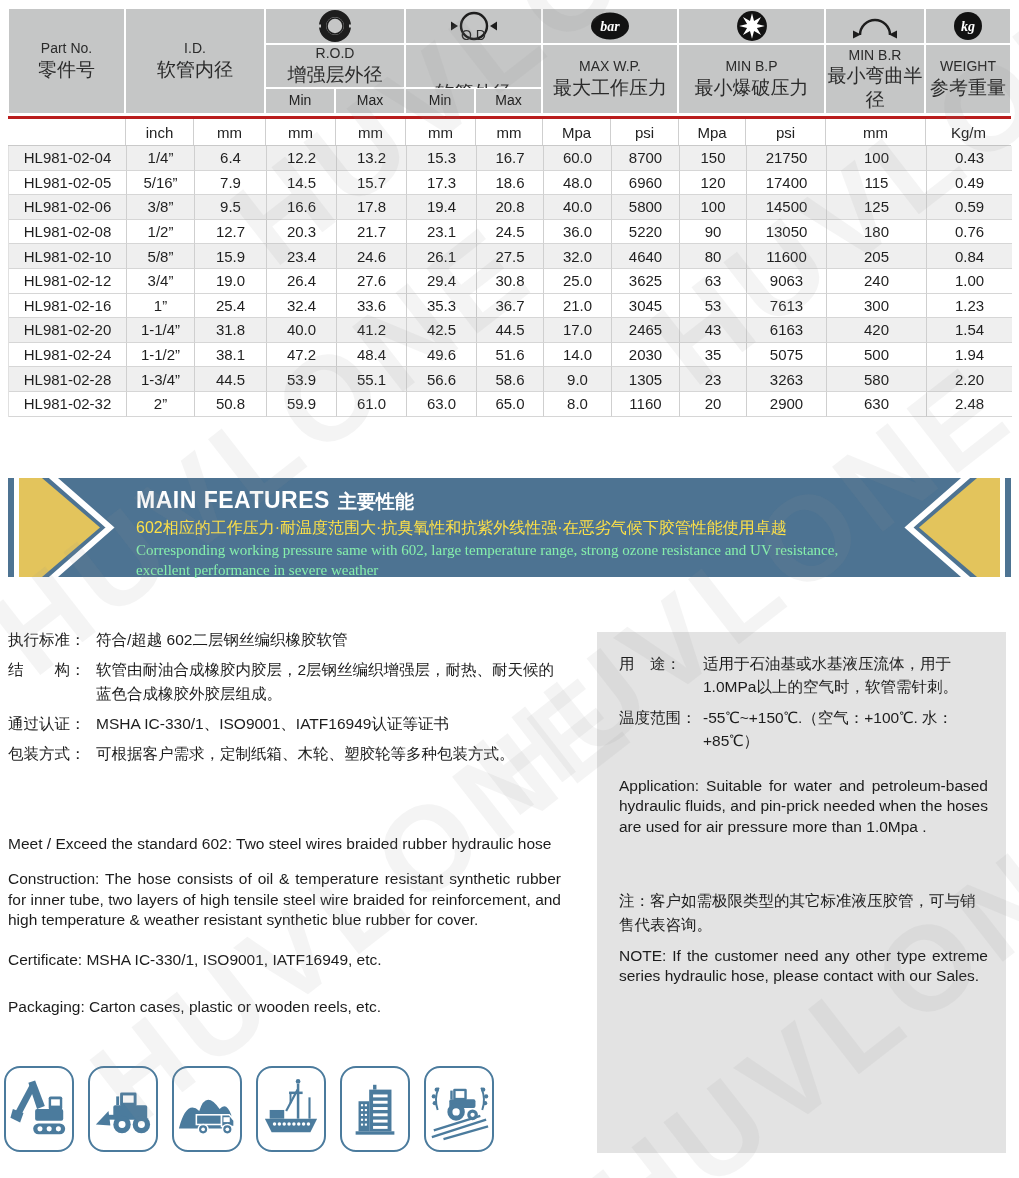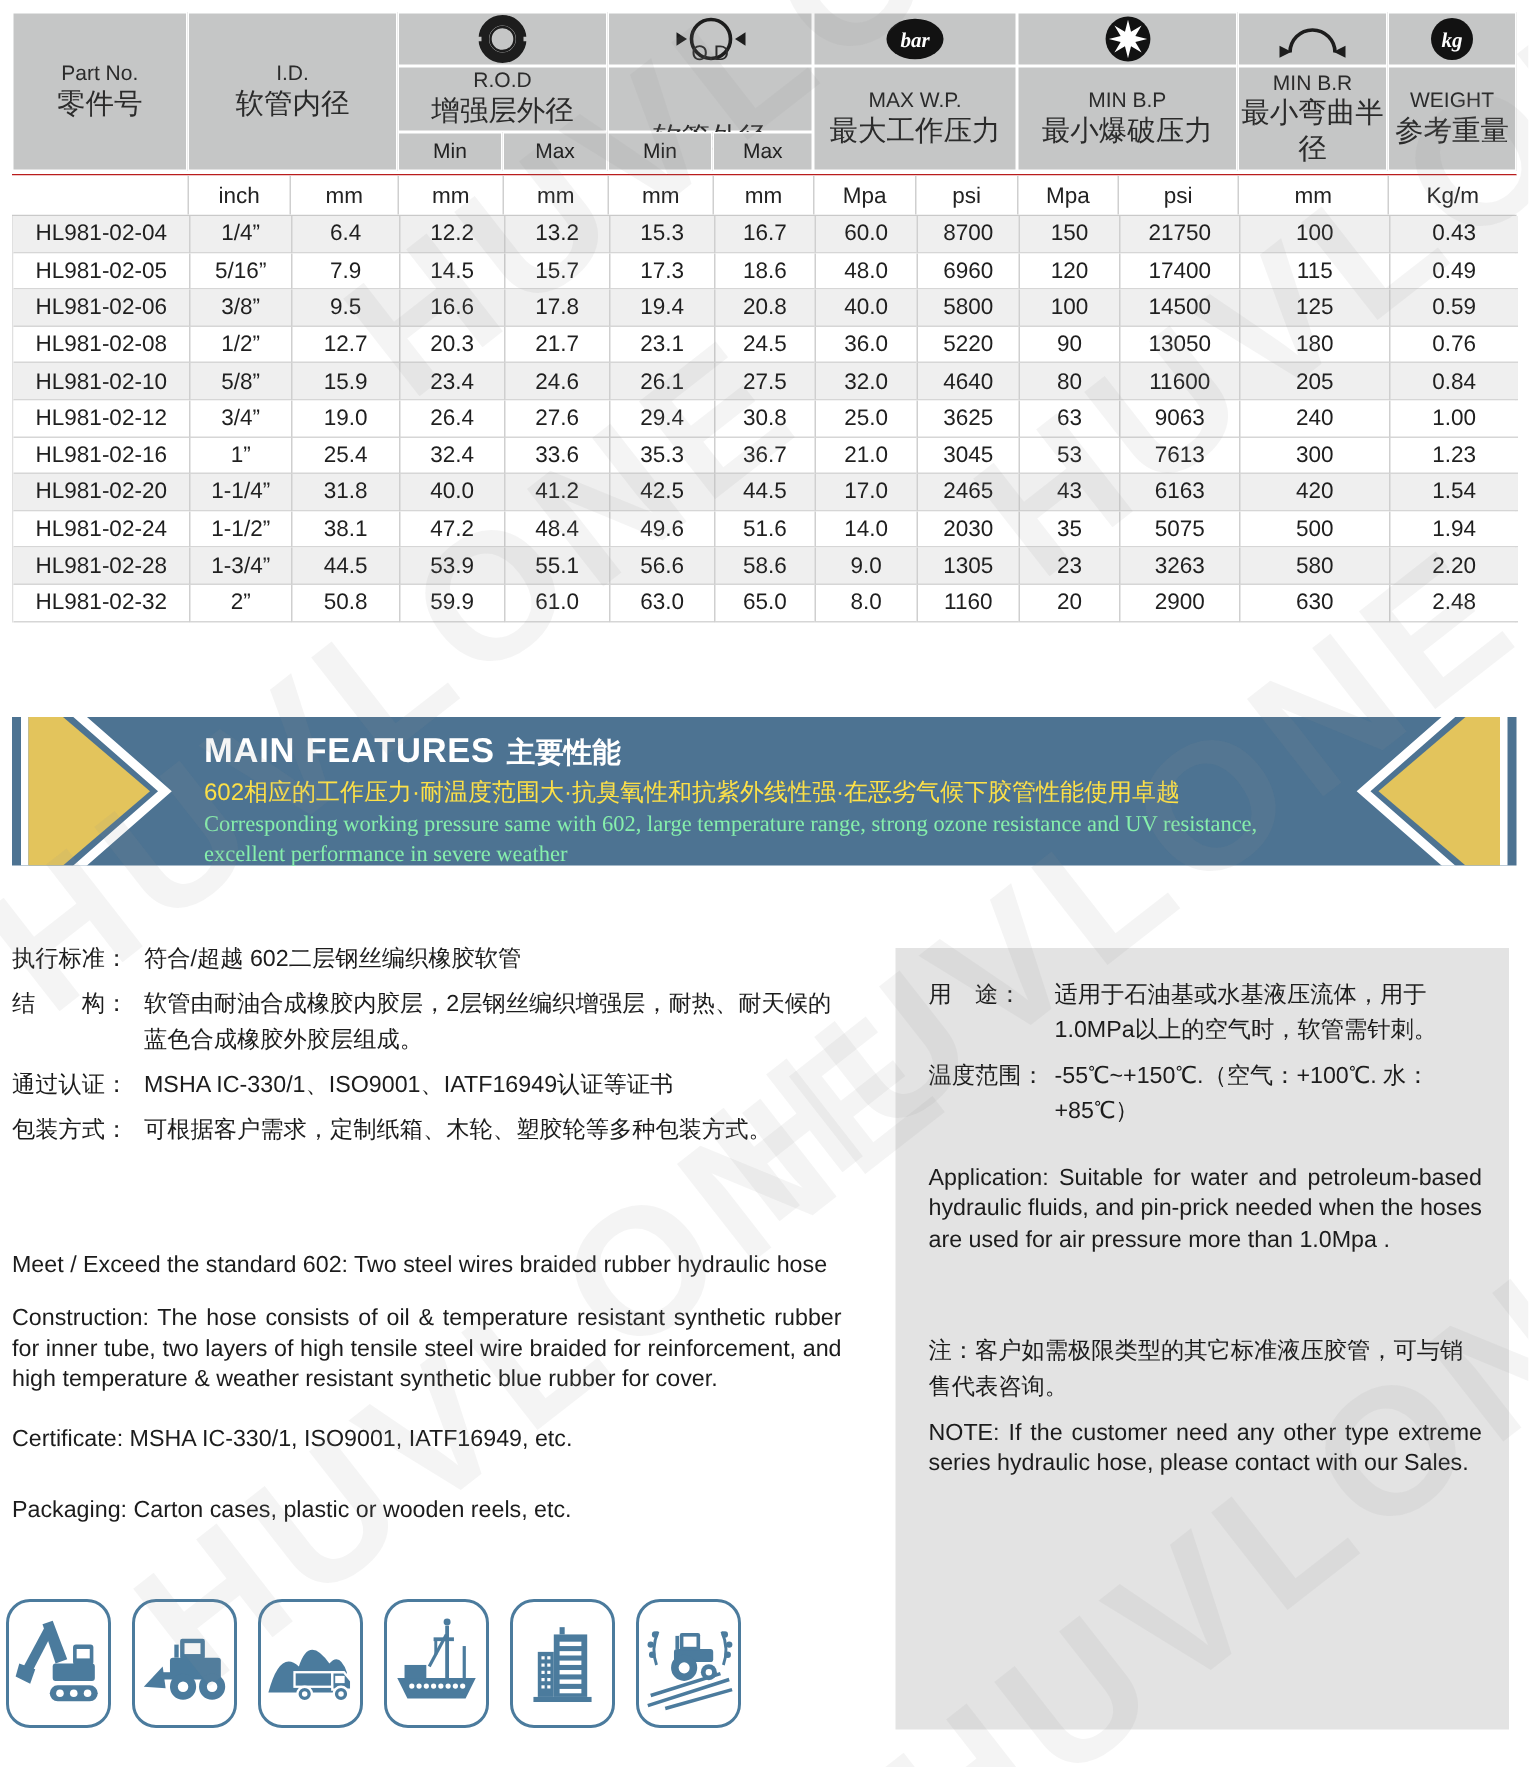--- a/index.html
+++ b/index.html
@@ -32,21 +32,21 @@
   .t-rod  { grid-row:2; grid-column:4/6; }
   .t-od   { grid-row:2; grid-column:6/8;gap:36px; }
   .t-wp   { grid-row:2/4; grid-column:8/10; }
   .t-bp   { grid-row:2/4; grid-column:10/12; }
   .t-br   { grid-row:2/4; grid-column:12; }
   .t-wt   { grid-row:2/4; grid-column:13; }
   .mm1 { grid-row:3; grid-column:4; } .mm2 { grid-row:3; grid-column:5; }
   .mm3 { grid-row:3; grid-column:6; } .mm4 { grid-row:3; grid-column:7; }
   .minmax { font-size:14px; }
 
-  .units-row { margin-top:2px; border-bottom:1px solid #c9c9c9; border-top:1px solid #b91c1c; }
+  .units-row { margin-top:2px; border-bottom:1px solid #c9c9c9; border-top:3px solid #b91c1c; }
   .u-cell { height:26px; display:flex; align-items:center; justify-content:center;
             font-size:15px; background:#fff; border-left:1px solid #cfcfcf; }
   .u-cell.first { border-left:none; }
 
   .t-row .t-cell { height:24.6px; display:flex; align-items:center; justify-content:center;
             font-size:15px; color:#1f1f1f; border-left:1px solid #cfcfcf; border-bottom:1px solid #d6d6d6; }
   .t-row .t-cell.first { border-left:none; }
   .t-row.odd  .t-cell { background:var(--stripe_gray); }
   .t-row.even .t-cell { background:#ffffff; }
   .tbody { border-left:1px solid #e0e0e0; border-right:1px solid #e0e0e0; }

